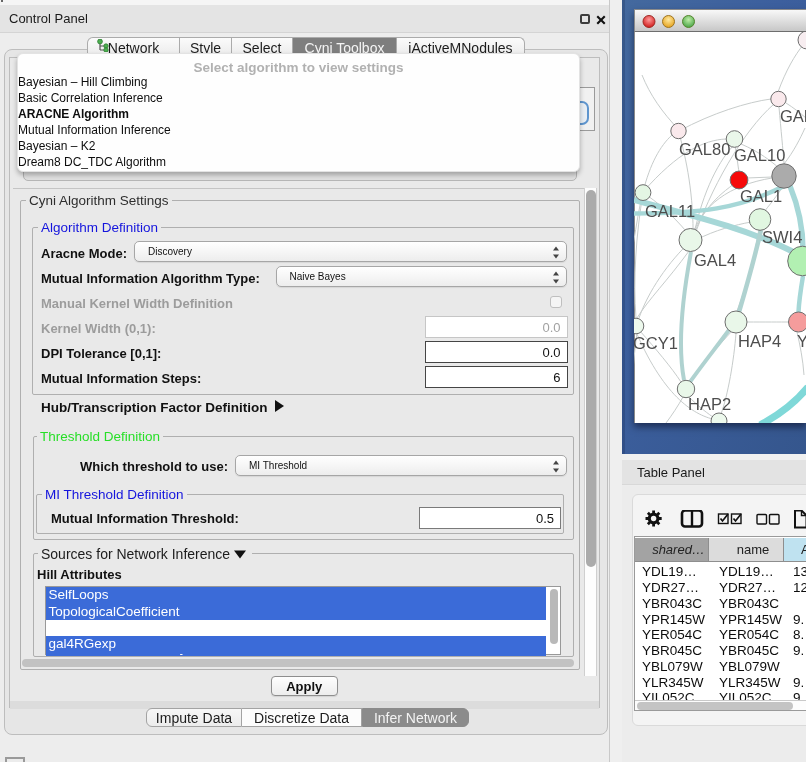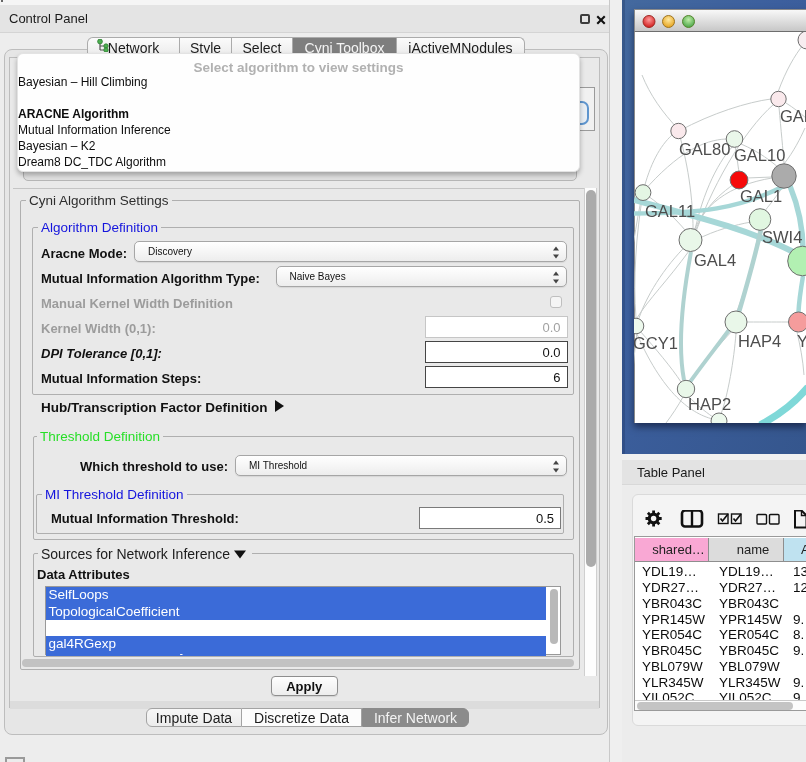--- a/index.html
+++ b/index.html
@@ -107,21 +107,21 @@
       <path d="M4 0.5 L7 4.5 L1 4.5 Z" fill="#444"></path>
       <path d="M4 12.5 L7 8.5 L1 8.5 Z" fill="#444"></path>
     </svg></div>
 
 <div class="lbl dis" style="left:41px;top:296px;">Manual Kernel Width Definition</div>
 <div class="abs" style="left:550px;top:296px;width:12px;height:12px;border:1px solid #BFBFBF;border-radius:3px;background:#F5F5F5;"></div>
 
 <div class="lbl dis" style="left:41px;top:321px;">Kernel Width (0,1):</div>
 <div class="tfield" style="left:425px;top:315.5px;width:142.5px;border:1px solid #C6C6C6;color:#A2A2A2;">0.0</div>
 
-<div class="lbl" style="left:41px;top:346px;font-style:italic;">DPI Tolerance [0,1]:</div>
+<div class="lbl" style="left:41px;top:346px;">DPI Tolerance [0,1]:</div>
 <div class="tfield" style="left:425px;top:340.5px;width:142.5px;border:1px solid #454545;">0.0</div>
 
 <div class="lbl" style="left:41px;top:371px;">Mutual Information Steps:</div>
 <div class="tfield" style="left:425px;top:365.5px;width:142.5px;border:1px solid #454545;">6</div>
 
 <div class="lbl" style="left:41px;top:400px;font-size:13.5px;">Hub/Transcription Factor Definition</div>
 <svg class="abs" style="left:273px;top:399px;" width="12" height="14" viewBox="0 0 12 14">
     <path d="M2 1 L11 7 L2 13 Z" fill="#111"></path>
   </svg>
 
@@ -137,21 +137,21 @@
 <div class="group" style="left:36px;top:494px;width:528px;height:40px;"></div>
 <div class="glabel blab" style="left:42px;top:487px;">MI Threshold Definition</div>
 <div class="lbl" style="left:51px;top:511px;">Mutual Information Threshold:</div>
 <div class="tfield" style="left:419px;top:507px;width:142px;border:1px solid #7A7A7A;">0.5</div>
 
 <div class="group" style="left:32.5px;top:553px;width:541px;height:103.5px;"></div>
 <div class="glabel" style="left:38px;top:546px;color:#1c1c1c;padding-right:22px;font-size:14px;text-align:center;">Sources for Network Inference</div>
 <svg class="abs" style="left:233px;top:549px;" width="14" height="11" viewBox="0 0 14 11">
     <path d="M1 1.5 L13 1.5 L7 9.5 Z" fill="#111"></path>
   </svg>
-<div class="lbl" style="left:37px;top:567px;">Data Attributes</div>
+<div class="lbl" style="left:37px;top:567px;">Hill Attributes</div>
 
 <div class="abs" id="attrlist"></div>
 <div class="li" style="top:587.4px;">SelfLoops</div>
 <div class="li" style="top:603.7px;">TopologicalCoefficient</div>
 <div class="li" style="top:620px;margin-top:20px;">BetweennessCentrality</div>
 <div class="li" style="top:636.3px;">gal4RGexp</div>
 <div class="li" style="top:652.6px;height:1.9px;"></div>
 <div class="abs" style="left:549.5px;top:588.5px;width:8.5px;height:55.5px;background:#B9B9B9;border-radius:4px;"></div>
 <div class="abs" style="left:21.5px;top:658.5px;width:552.5px;height:8px;background:#C2C2C2;border-radius:4px;"></div>
 
@@ -161,20 +161,21 @@
 <div class="btab" style="left:146px;width:96px;border-radius:6px 0 0 6px;">Impute Data</div>
 <div class="btab" style="left:242px;width:120px;border-left:none;background:#FCFCFC;">Discretize Data</div>
 <div class="btab sel" style="left:362px;width:107px;border-radius:0 6px 6px 0;">Infer Network</div>
 
 <div class="abs" style="left:575px;top:87px;width:20px;height:43.5px;border:1.5px solid #9A9A9A;background:#F1F1F1;"></div>
 <div class="abs" style="left:572px;top:101px;width:17px;height:23.5px;border:2.5px solid #5E95CE;border-radius:7px;background:#E8EEF4;"></div>
 
 <div class="abs" id="popup">
  <div class="hdr">Select algorithm to view settings</div>
  <div class="it" style="top:21px;">Bayesian – Hill Climbing</div>
+ <div class="it" style="top:37px;">Basic Correlation Inference</div>
  <div class="it" style="top:53px;font-weight:bold;">ARACNE Algorithm</div>
  <div class="it" style="top:69px;">Mutual Information Inference</div>
  <div class="it" style="top:85px;">Bayesian – K2</div>
  <div class="it" style="top:101px;">Dream8 DC_TDC Algorithm</div>
 </div>
 
 <div class="abs" style="left:5px;top:757px;width:20px;height:10px;border:2px solid #9A9A9A;background:#ECECEC;"></div>
 
 <div class="abs" style="left:615px;top:367px;width:4px;height:7px;background:#BFBFBF;"></div>
 
@@ -306,21 +307,21 @@
   <rect x="112" y="4.5" width="9.5" height="9.5" rx="1"></rect>
   <rect x="124.5" y="4.5" width="9.5" height="9.5" rx="1"></rect>
  </g>
  <g fill="none" stroke="#111" stroke-width="2">
   <path d="M150 0.5 L156.5 0.5 L161.5 5.5 L161.5 17.5 L150 17.5 Z"></path>
       <path d="M156.5 0.5 L156.5 5.5 L161.5 5.5" stroke-width="1.4"></path>
  </g>
 </svg>
 
 <div class="abs" id="tbl"></div>
-<div class="hcell" style="left:635px;width:74px;background:#f9a8d4;padding-left:14px;">shared…</div>
+<div class="hcell" style="left:635px;width:74px;background:#a3a3a3;padding-left:14px;font-style:italic;">shared…</div>
 <div class="hcell" style="left:709px;width:75px;background:#DCDCDC;padding-left:14px;">name</div>
 <div class="hcell" style="left:784px;width:22px;background:#BFE2F0;border-right:none;padding-left:17px;overflow:hidden;">Av</div>
 <div id="rows">
     <div class="abs trow" style="left:642px;top:564.3px;">YDL19…</div>
     <div class="abs trow" style="left:719px;top:564.3px;">YDL19…</div>
     <div class="abs trow" style="left:793px;top:564.3px;">13</div>
     <div class="abs trow" style="left:642px;top:580.05px;">YDR27…</div>
     <div class="abs trow" style="left:719px;top:580.05px;">YDR27…</div>
     <div class="abs trow" style="left:793px;top:580.05px;">12</div>
     <div class="abs trow" style="left:642px;top:595.8px;">YBR043C</div>

